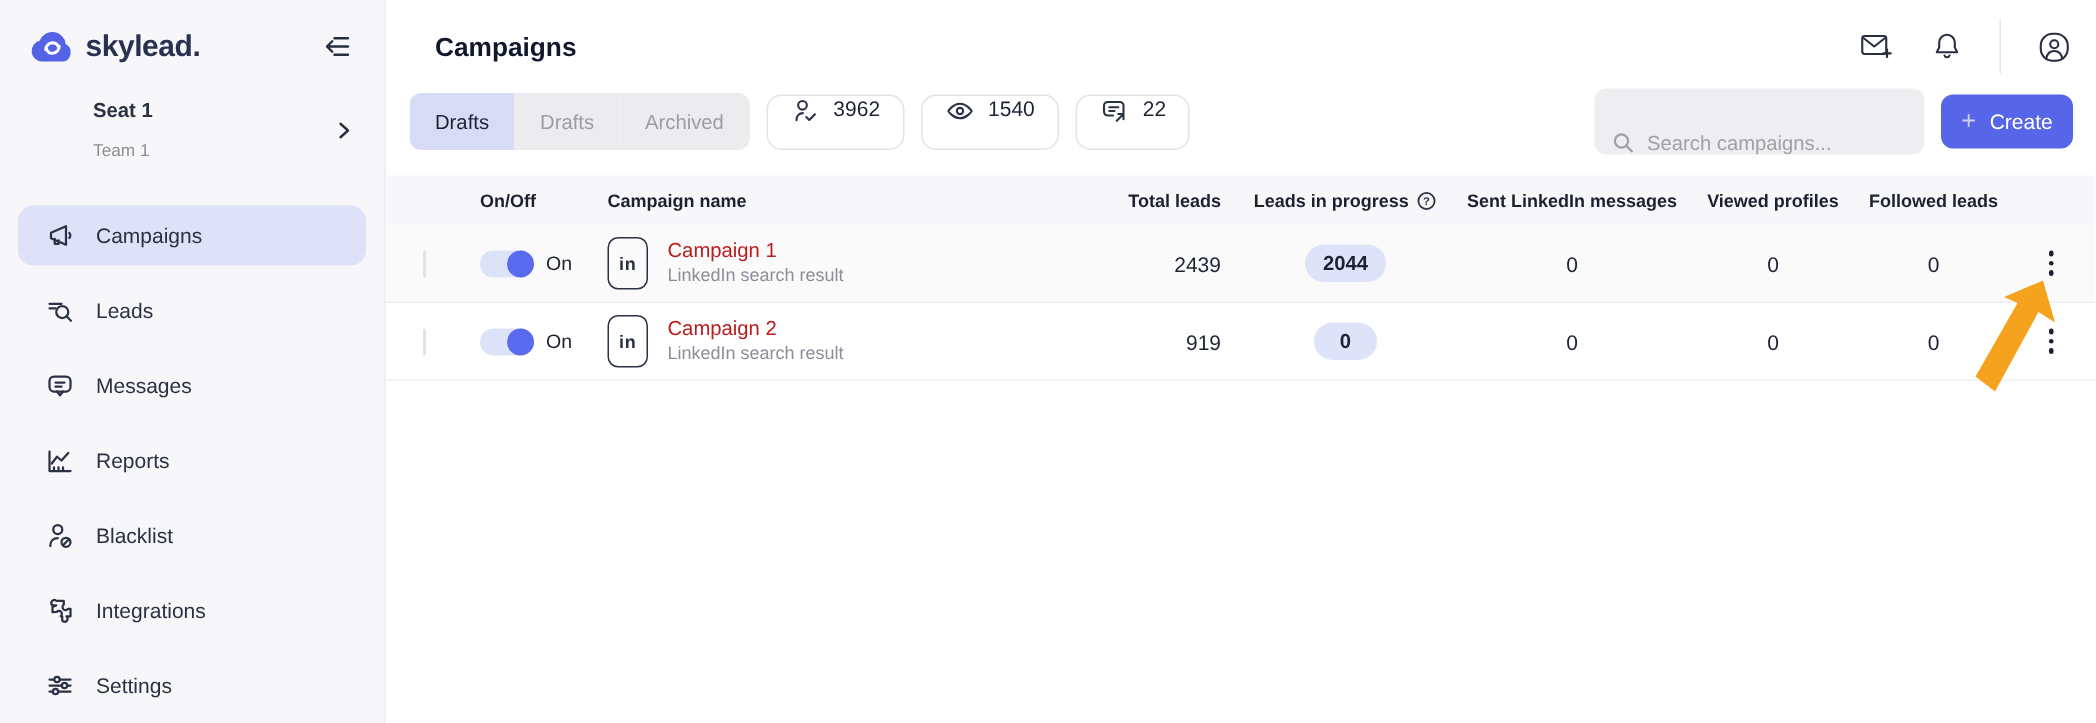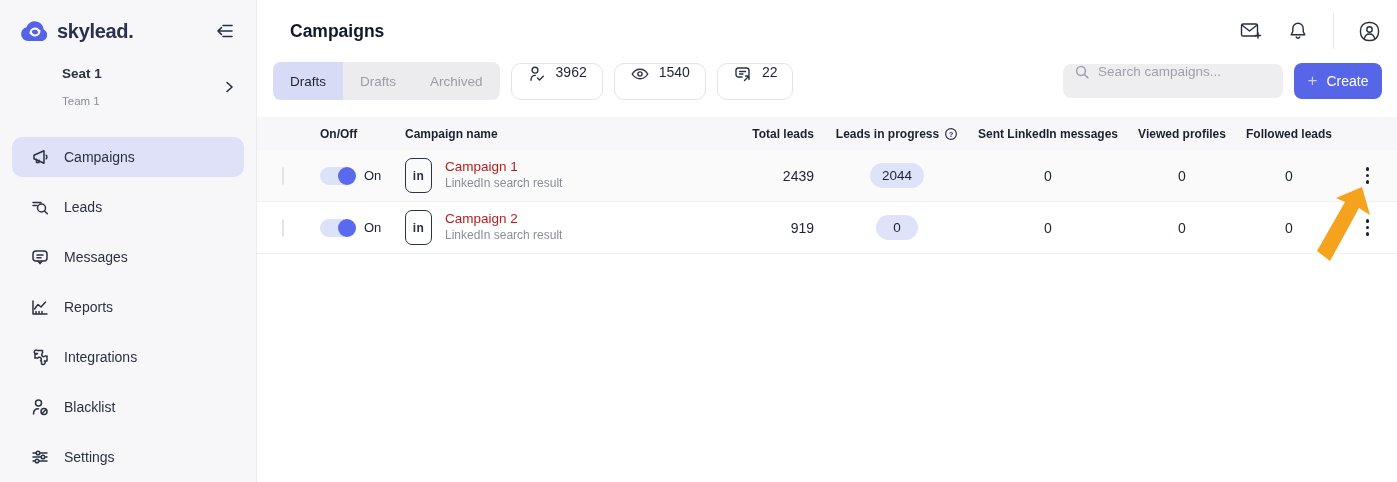--- a/index.html
+++ b/index.html
@@ -48,22 +48,22 @@
   }
   .tab.active { background:#d7dbf6; color:#1c2334; font-weight:500; }
   .stat-pill {
     height:37px; border:1px solid #e3e3e8; border-radius:10px; background:#fff;
     display:flex; align-items:flex-start; gap:9px; padding:0 15px; font-size:14px;
     color:#1c2334; cursor:default;
   }
   .stat-pill svg { stroke:#2b3245; fill:none; stroke-width:1.4; stroke-linecap:round; stroke-linejoin:round; }
   .spacer { flex:1; }
   .search {
-    width:220px; height:34px; background:#eeeef1; border-radius:8px;
-    display:flex; align-items:flex-start; padding:0 11px; gap:8px;
+    width:220px; height:44px; background:#eeeef1; border-radius:8px;
+    display:flex; align-items:flex-end; padding:0 11px; gap:8px;
   }
   .search svg { stroke:#9fa0aa; fill:none; stroke-width:1.5; stroke-linecap:round; }
   .search input {
     border:none; outline:none; background:transparent; flex:1;
     font-size:13.5px; color:#1c2334; font-family:inherit;
   }
   .search input::placeholder { color:#9fa0aa; }
   .create-btn {
     width:88px; height:36px; border:none; border-radius:8px; background:#5765e8;
     color:#ffffff; font-size:14px; font-weight:500; cursor:pointer; font-family:inherit;
@@ -98,21 +98,21 @@
   .toggle-label { font-size:13px; color:#1b2130; }
   .li-icon {
     width:27px; height:35px; border:1.6px solid #2b3245; border-radius:7px;
     display:flex; align-items:center; justify-content:center;
     font-size:12px; font-weight:700; color:#2b3245; letter-spacing:0.5px;
   }
   .camp-name { font-size:13.5px; font-weight:500; color:#b91c1c; line-height:1.25; }
   .camp-sub { font-size:12px; color:#8b8e99; line-height:1.3; }
   .badge {
     display:inline-block; min-width:42px; padding:5px 12px; border-radius:13px;
-    background:#dfe3f9; color:#1c2334; font-size:13.5px;
+    background:#dfe3f9; color:#1c2334; font-size:13.5px;font-weight:bold;
   }
   .help-icon svg { stroke:#2b3245; fill:none; stroke-width:1.2; cursor:pointer; }
   .kebab { display:flex; flex-direction:column; gap:3px; align-items:center; cursor:pointer; padding:4px 8px; }
   .kebab i { width:3.5px; height:3.5px; border-radius:50%; background:#1b2130; }
   
   .arrow-annot { position:absolute; left:1316px; top:184px; pointer-events:none; }
 </style>
 </head>
 <body>
 
@@ -182,35 +182,35 @@
             <path d="M3 4v13h14"></path>
             <path d="M4.5 12l3.5-4.5 3 2.5 4.5-5"></path>
             <path d="M6 14.5v2M9 14.5v2M12 14.5v2"></path>
           </svg>
       </span>
       <span>Reports</span>
     </div>
     <div class="nav-item">
       <span class="nav-icon">
         <svg viewBox="0 0 20 20" width="20" height="20">
-            <path d="M7.5 3.5h5v2.6a2 2 0 102.8 2.8H17v5h-2.7a2 2 0 11-2.8 2.8v-2.6l-1-.3a2 2 0 10-2.8-2.8l-2.7.1v-4.5h2.5a2 2 0 110-3.1z"></path>
-          </svg>
-      </span>
-      <span>Integrations</span>
-    </div>
-    <div class="nav-item">
-      <span class="nav-icon">
-        <svg viewBox="0 0 20 20" width="20" height="20">
             <circle cx="8.5" cy="6" r="3"></circle>
             <path d="M3.5 17c0-3.2 2-5.2 5-5.2"></path>
             <circle cx="14" cy="14.5" r="3"></circle>
             <path d="M12 16.5l4-4"></path>
           </svg>
       </span>
       <span>Blacklist</span>
+    </div>
+    <div class="nav-item">
+      <span class="nav-icon">
+        <svg viewBox="0 0 20 20" width="20" height="20">
+            <path d="M7.5 3.5h5v2.6a2 2 0 102.8 2.8H17v5h-2.7a2 2 0 11-2.8 2.8v-2.6l-1-.3a2 2 0 10-2.8-2.8l-2.7.1v-4.5h2.5a2 2 0 110-3.1z"></path>
+          </svg>
+      </span>
+      <span>Integrations</span>
     </div>
     <div class="nav-item">
       <span class="nav-icon">
         <svg viewBox="0 0 20 20" width="20" height="20">
             <path d="M3 6h14M3 10h14M3 14h14"></path>
             <circle cx="8" cy="6" r="1.8" fill="#f7f7f9"></circle>
             <circle cx="13" cy="10" r="1.8" fill="#f7f7f9"></circle>
             <circle cx="7" cy="14" r="1.8" fill="#f7f7f9"></circle>
           </svg>
       </span>

